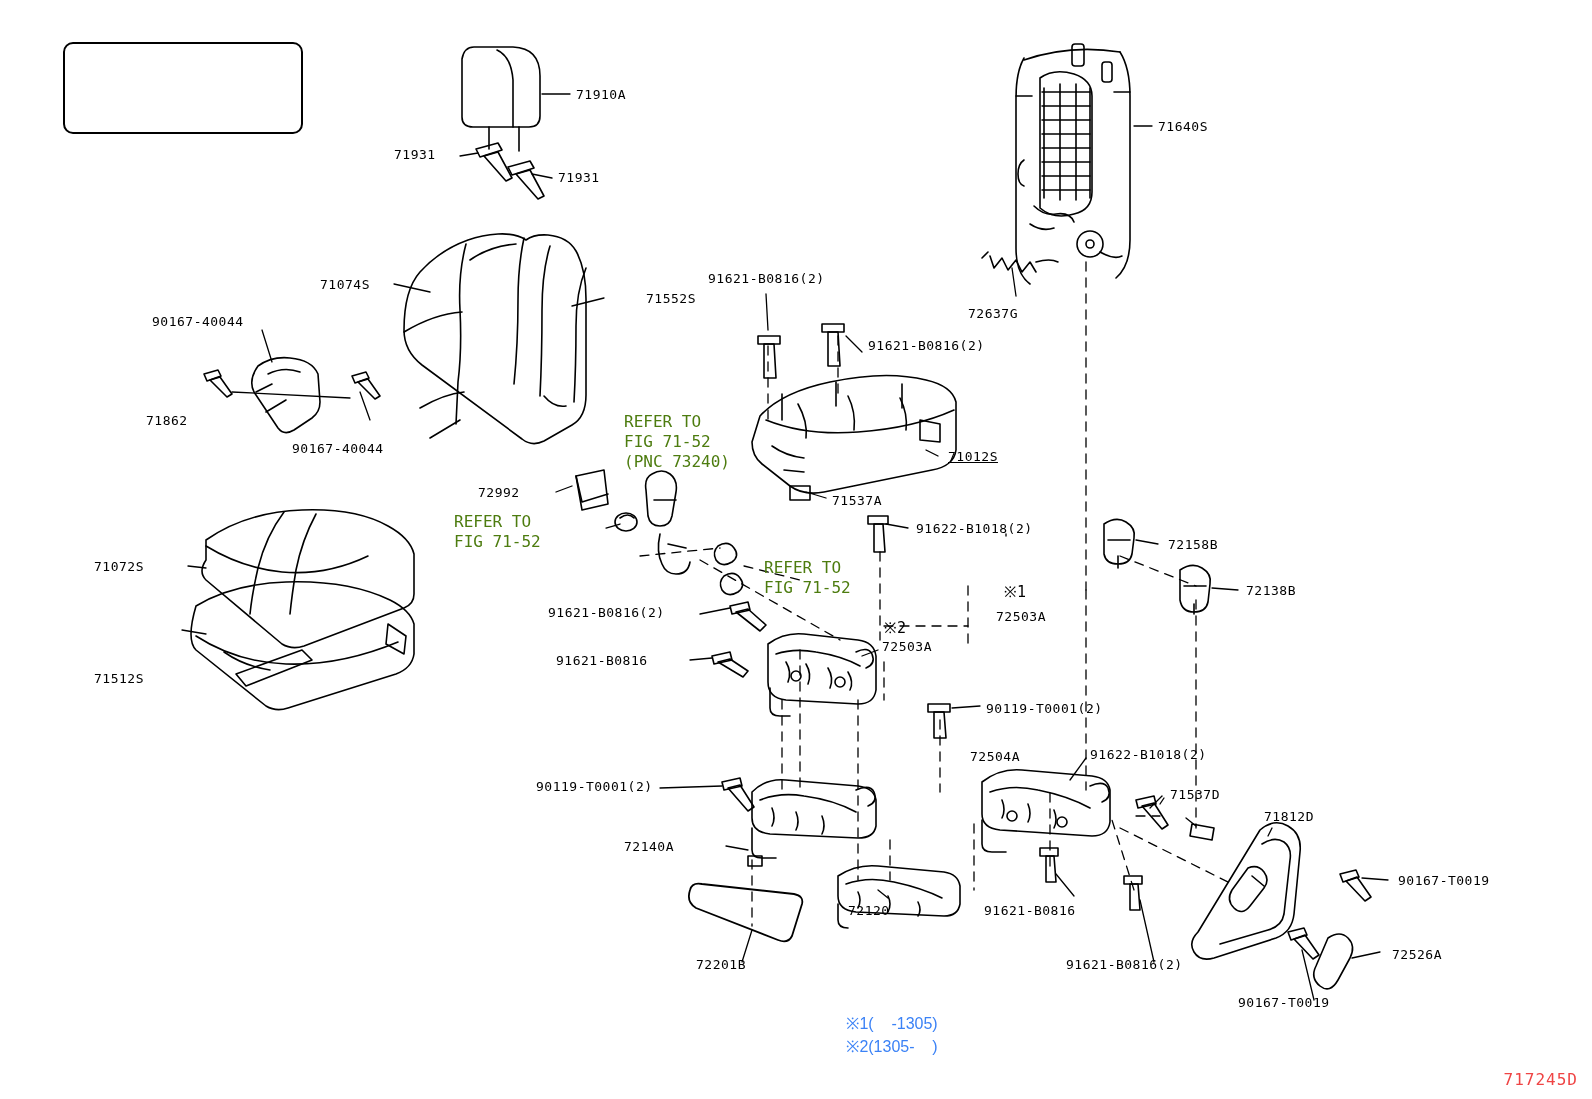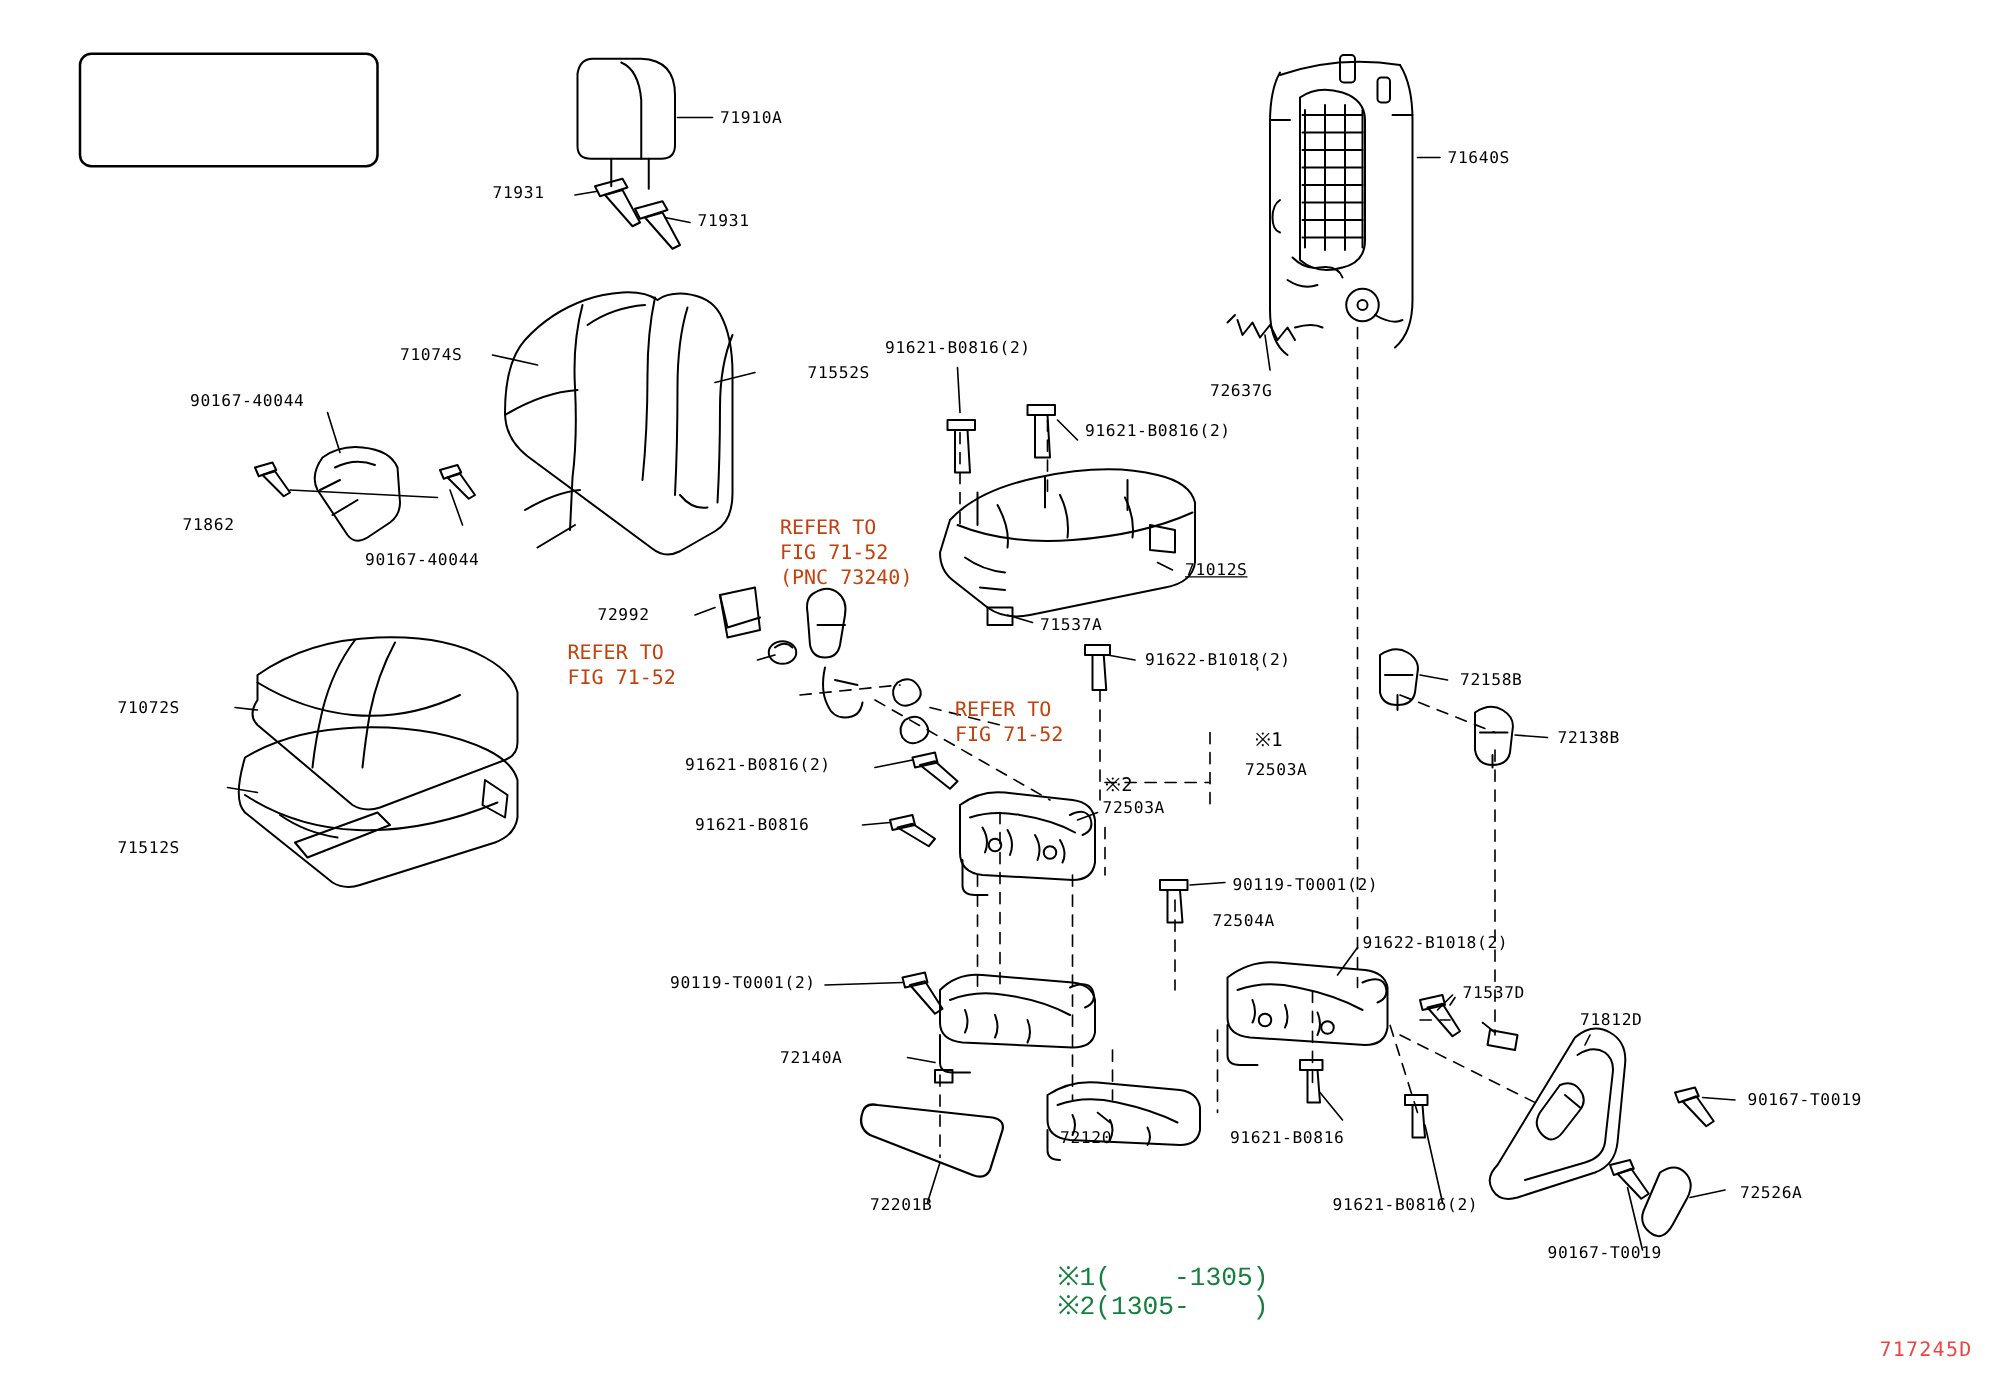--- a/index.html
+++ b/index.html
@@ -24,29 +24,29 @@
     white-space: pre;
     line-height: 21px;
   }
   .lbl.small {
     font-size: 15px;
   }
   .refer {
     position: absolute;
     font-family: "DejaVu Sans Mono", monospace;
     font-size: 16px;
-    color: #c2410c;
+    color: #4d7c0f;
     white-space: pre;
     line-height: 20px;
   }
   .footnote {
     position: absolute;
-    font-family: Liberation Mono, monospace;
-    font-size: 21px;
-    color: #15803d;
+    font-family: Liberation Sans, sans-serif;
+    font-size: 16px;
+    color: #3b82f6;
     white-space: pre;
     line-height: 23px;
   }
   .diagcode {
     position: absolute;
     right: 14px;
     bottom: 10px;
     font-family: "DejaVu Sans Mono", monospace;
     font-size: 16px;
     color: #ef4444;
@@ -394,21 +394,21 @@
   <div class="lbl" style="left:94px; top:556px;">71072S</div>
   <div class="lbl" style="left:1246px; top:580px;">72138B</div>
   <div class="lbl" style="left:94px; top:620px;margin-top:48px;">71512S</div>
 
   <div class="lbl" style="left:548px; top:602px;">91621-B0816(2)</div>
   <div class="lbl" style="left:996px; top:606px;">72503A</div>
   <div class="lbl" style="left:556px; top:650px;">91621-B0816</div>
   <div class="lbl" style="left:882px; top:636px;">72503A</div>
 
   <div class="lbl" style="left:986px; top:698px;">90119-T0001(2)</div>
-  <div class="lbl" style="left:970px; top:727px;text-align:center;">72504A</div>
+  <div class="lbl" style="left:970px; top:746px;text-align:center;">72504A</div>
   <div class="lbl" style="left:1090px; top:744px;">91622-B1018(2)</div>
   <div class="lbl" style="left:1170px; top:784px;">71537D</div>
   <div class="lbl" style="left:1264px; top:806px;">71812D</div>
 
   <div class="lbl" style="left:536px; top:776px;">90119-T0001(2)</div>
   <div class="lbl" style="left:624px; top:836px;">72140A</div>
   <div class="lbl" style="left:1398px; top:870px;">90167-T0019</div>
 
   <div class="lbl" style="left:848px; top:900px;">72120</div>
   <div class="lbl" style="left:984px; top:900px;">91621-B0816</div>

